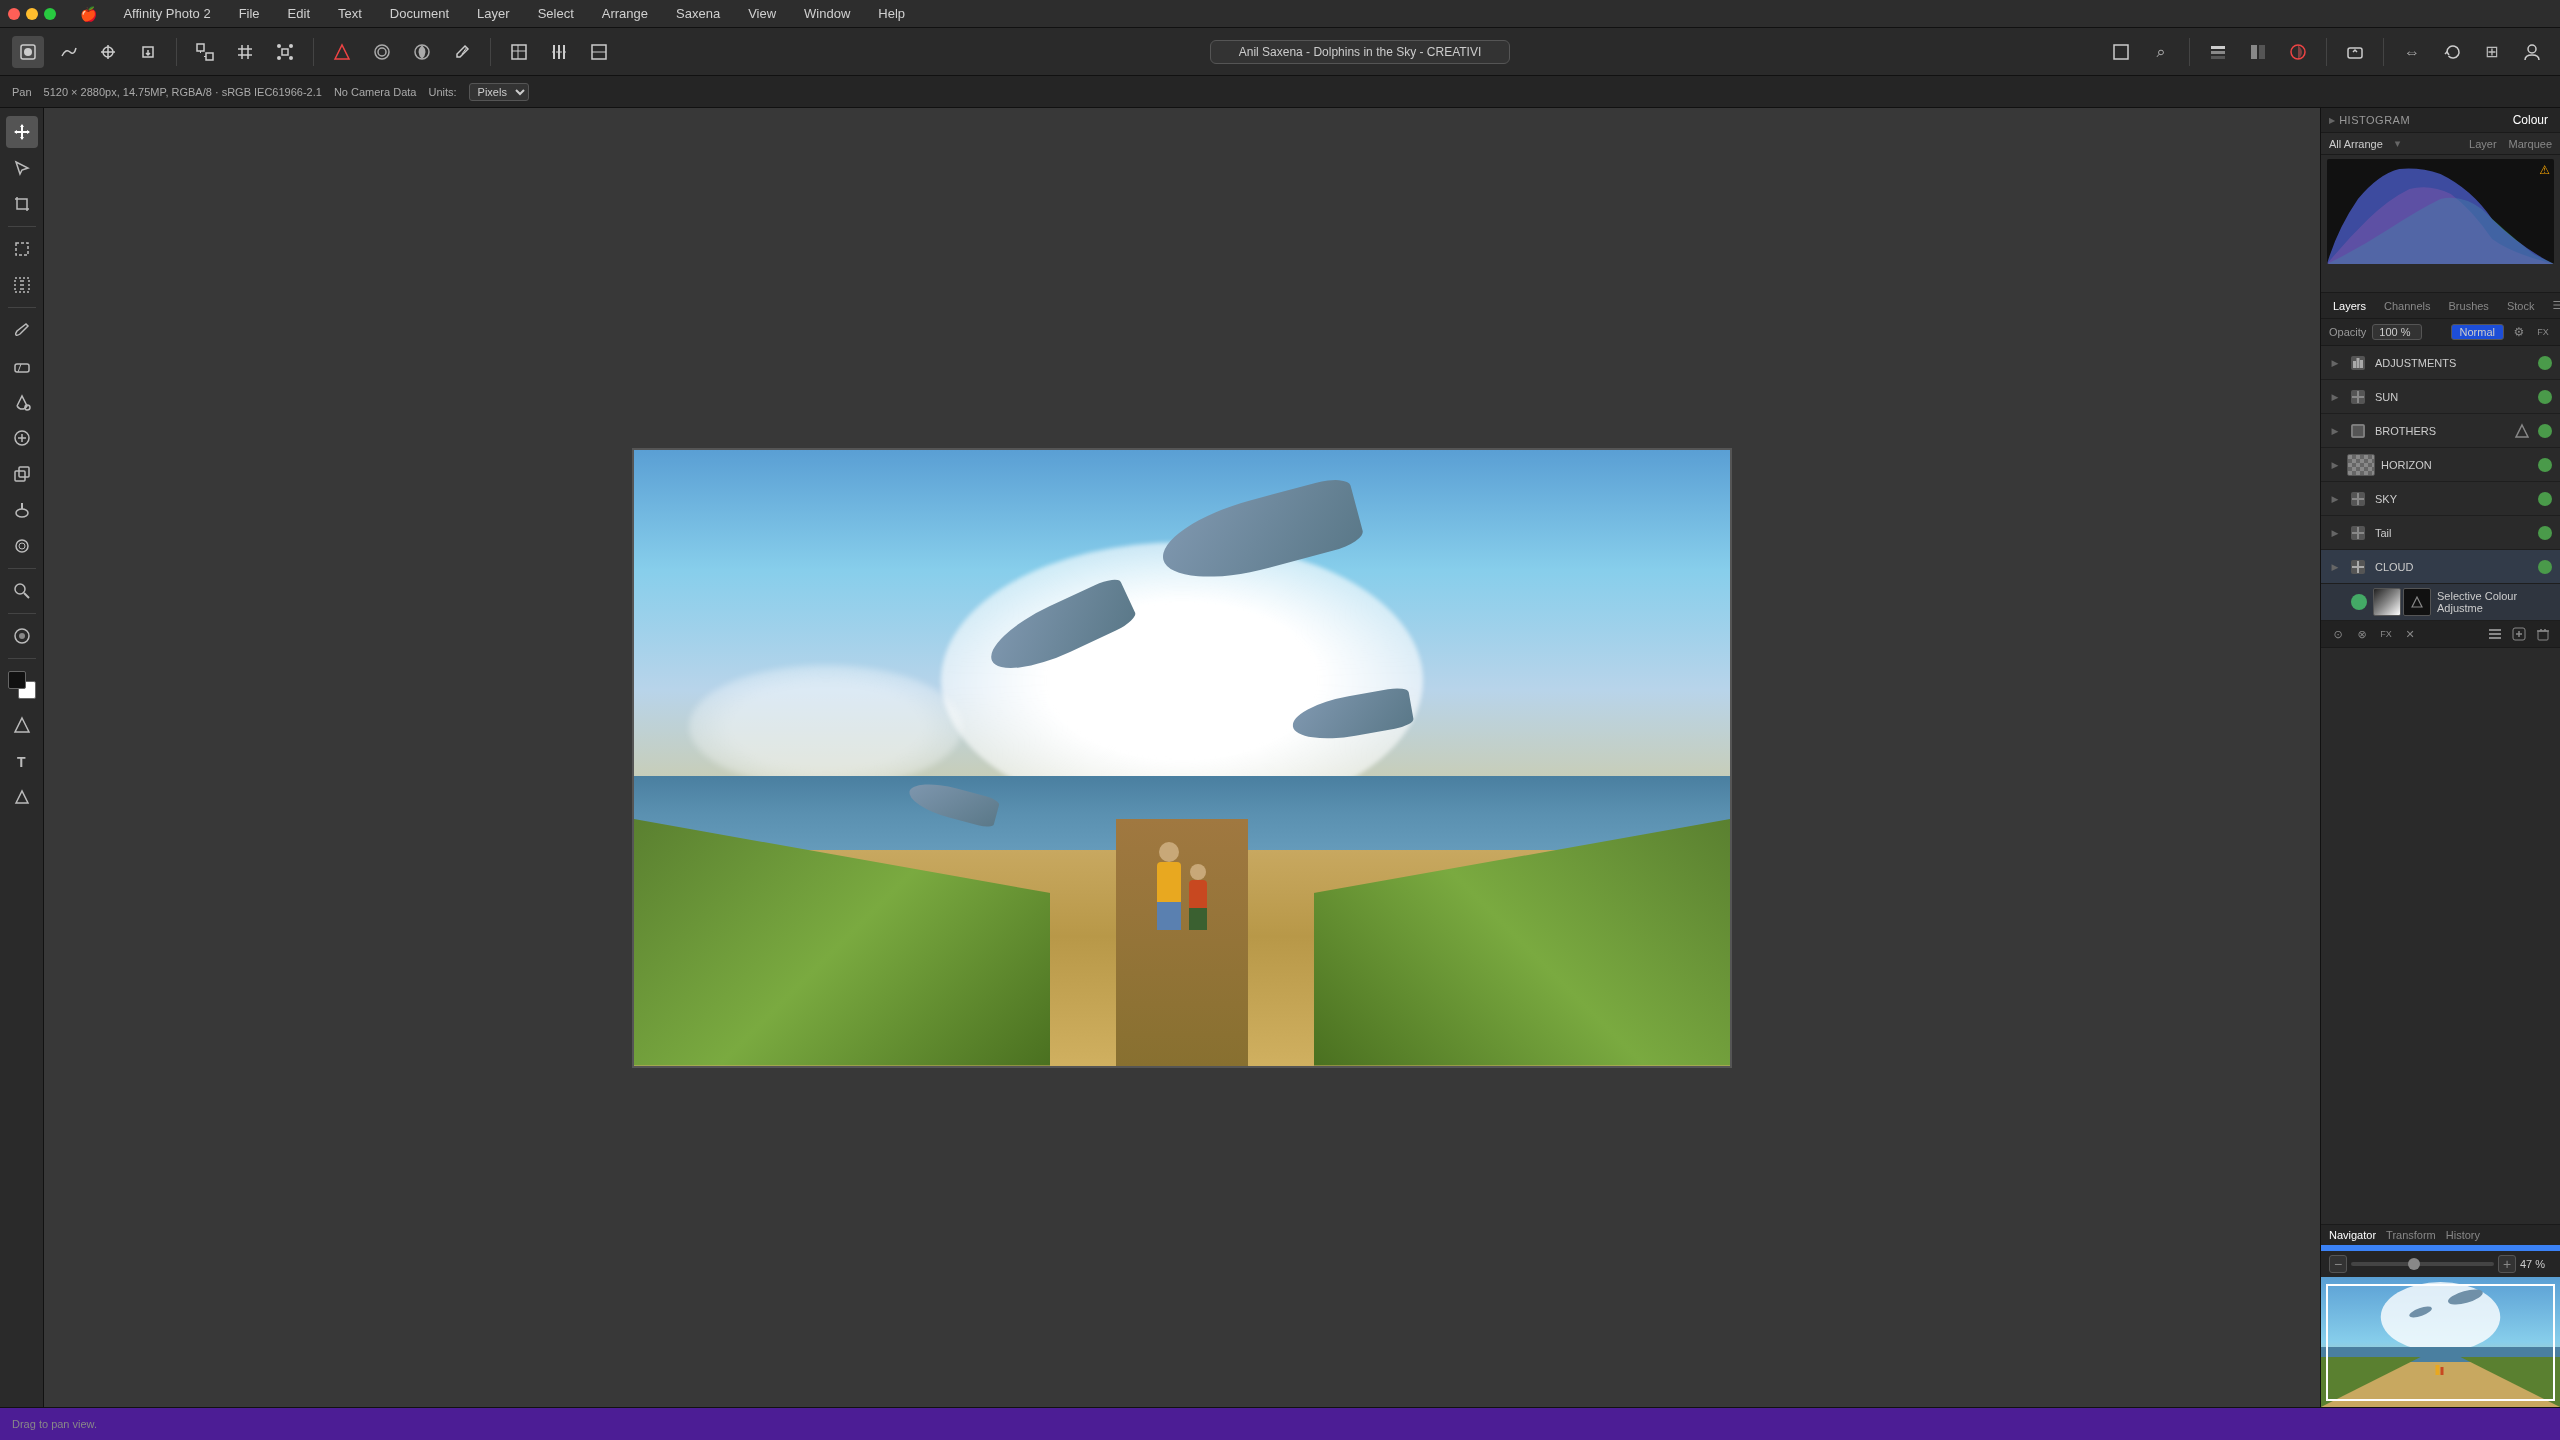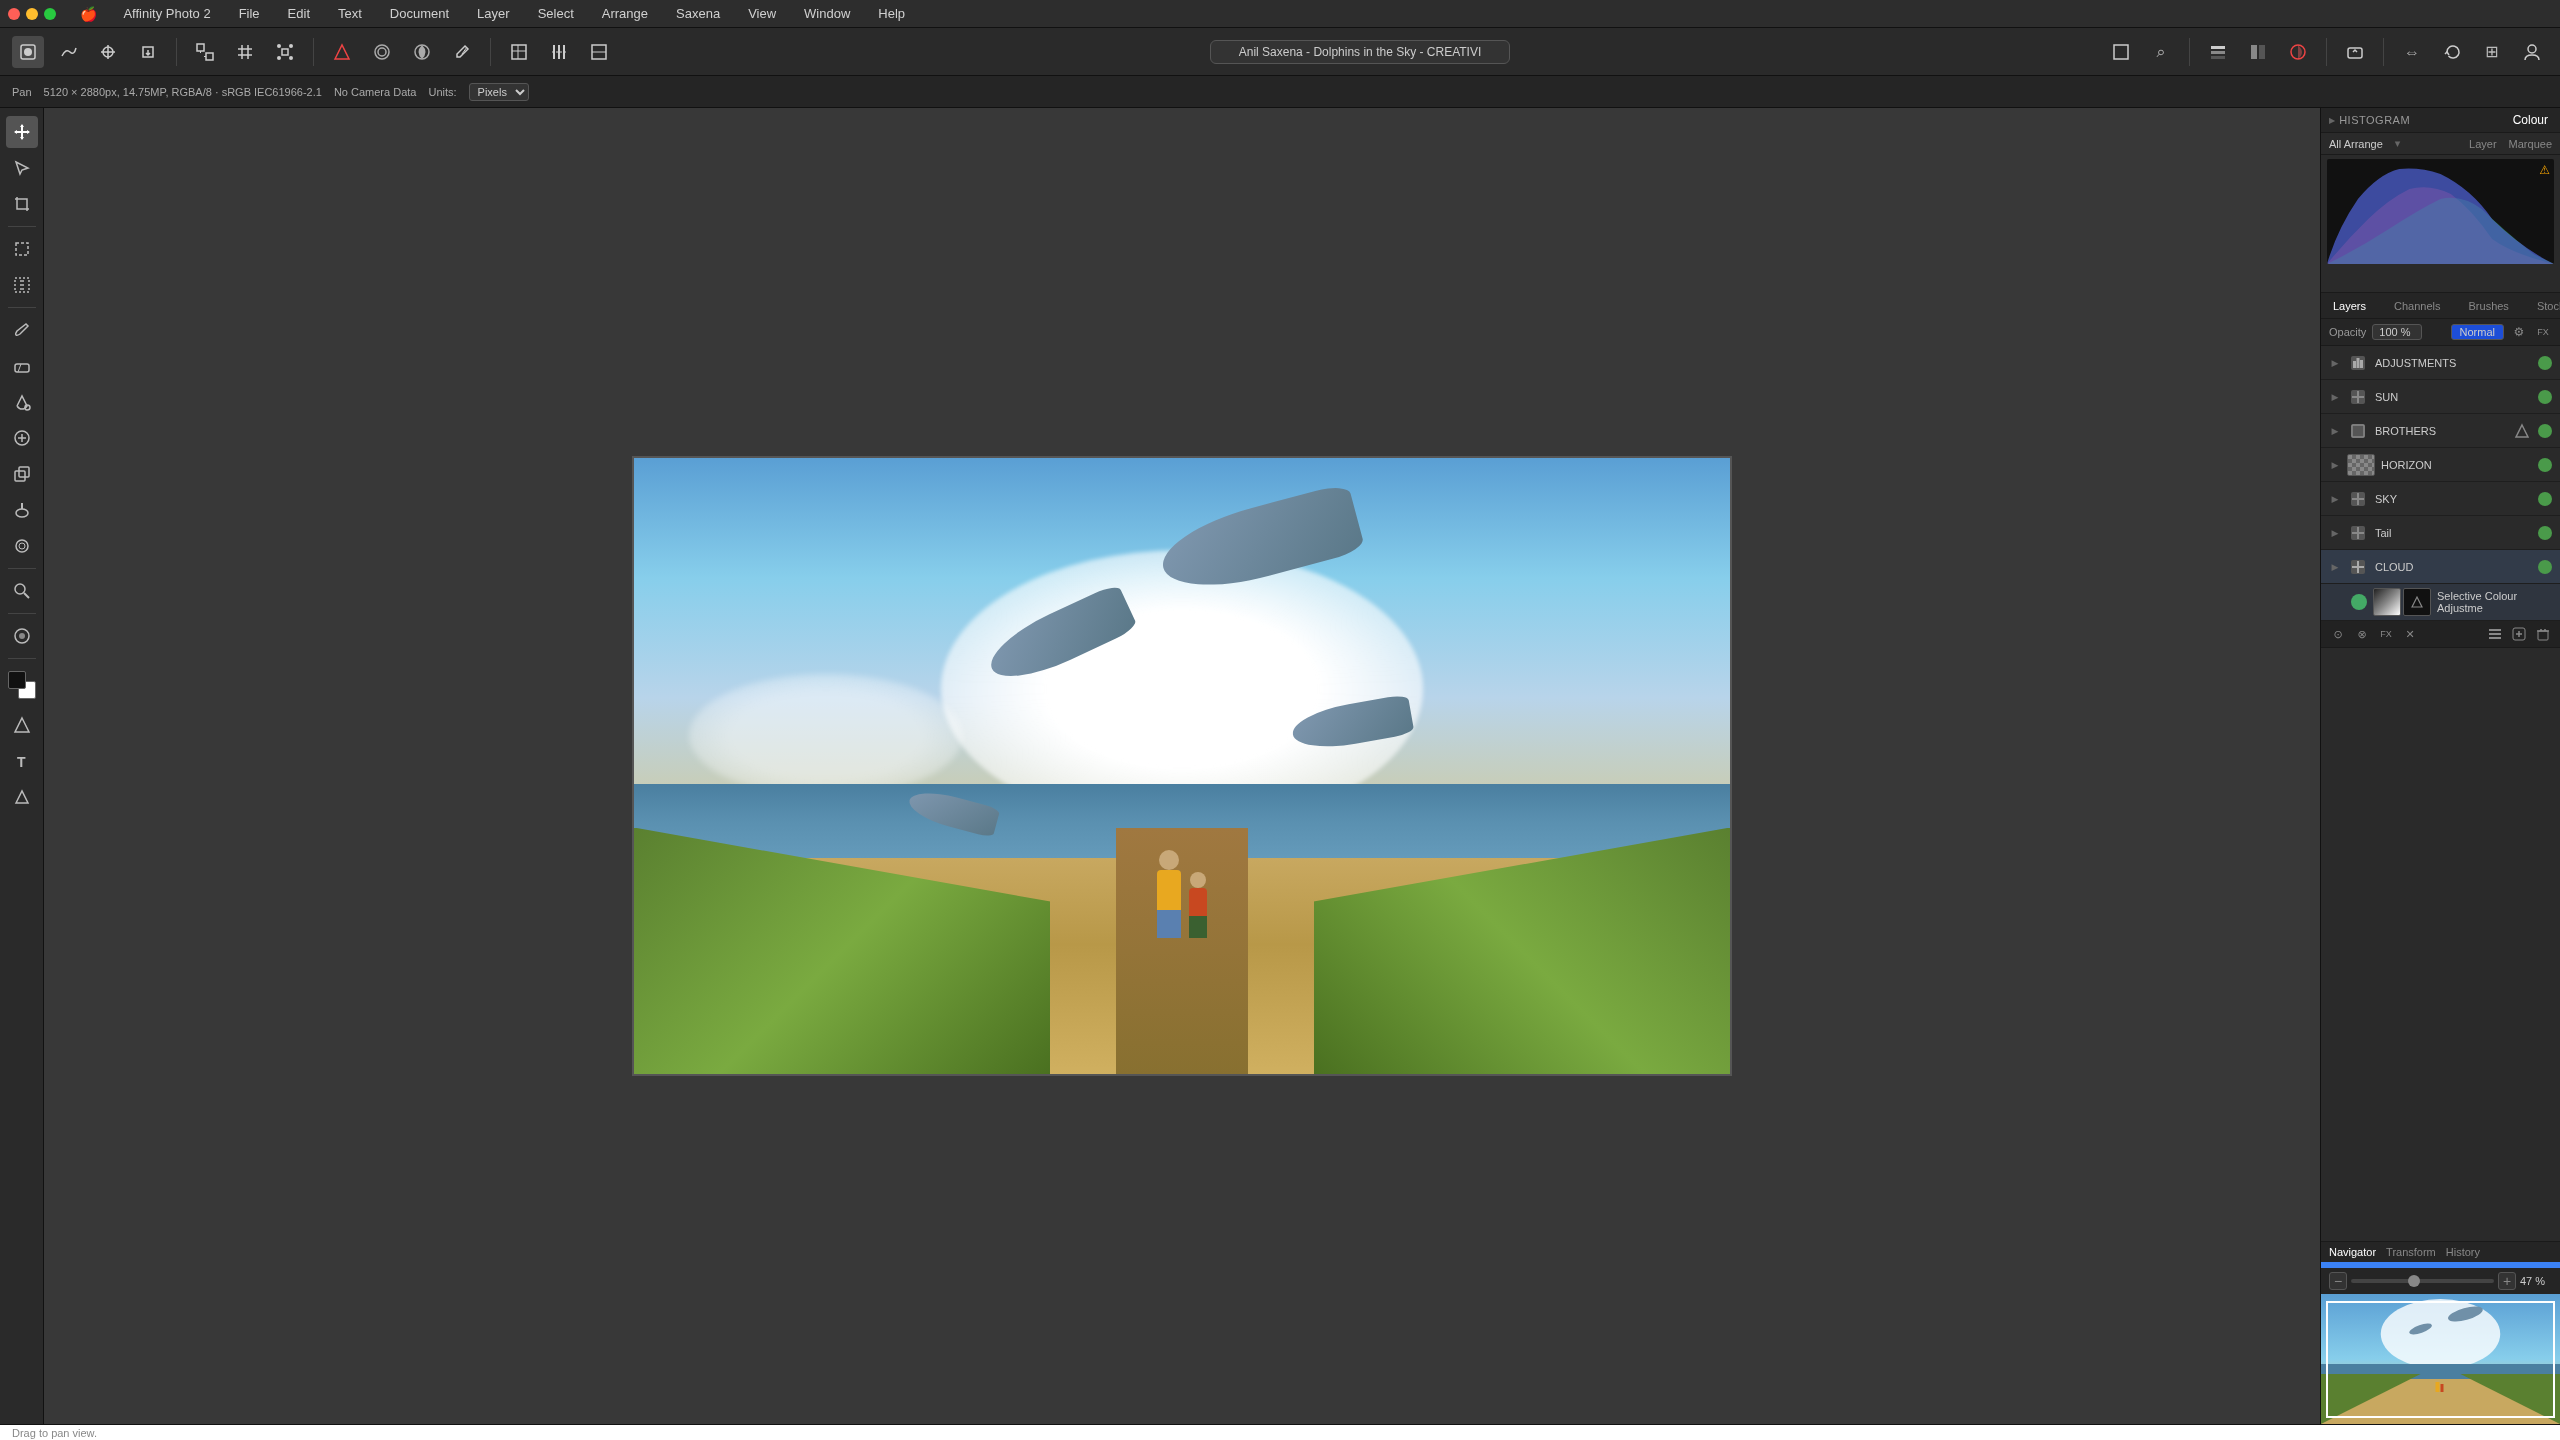--- a/index.html
+++ b/index.html
@@ -359,21 +359,21 @@
     .layers-section {
       flex: 1;
       display: flex;
       flex-direction: column;
       overflow: hidden;
     }
     .layers-tabs {
       display: flex;
       align-items: center;
       padding: 4px 8px;
-      gap: 20px;
+      gap: 10px;
       background: #252525;
       border-bottom: 1px solid #1a1a1a;
       text-align: right;
     }
     .layers-tab {
       font-size: 11px;
       color: #888;
       cursor: pointer;
       padding: 2px 4px;
     }
@@ -576,22 +576,22 @@
       position: absolute;
       border: 2px solid #fff;
       top: 5%;
       left: 2%;
       right: 2%;
       bottom: 5%;
     }
 
     
     .status-bar {
-      height: 16px;
-      background: #ffffff;
+      height: 33px;
+      background: #4c1d95;
       display: flex;
       align-items: center;
       padding: 0 12px;
       border-top: 1px solid #111;
       flex-shrink: 0;
       font-size: 11px;
       color: #888;
     }
 
     

